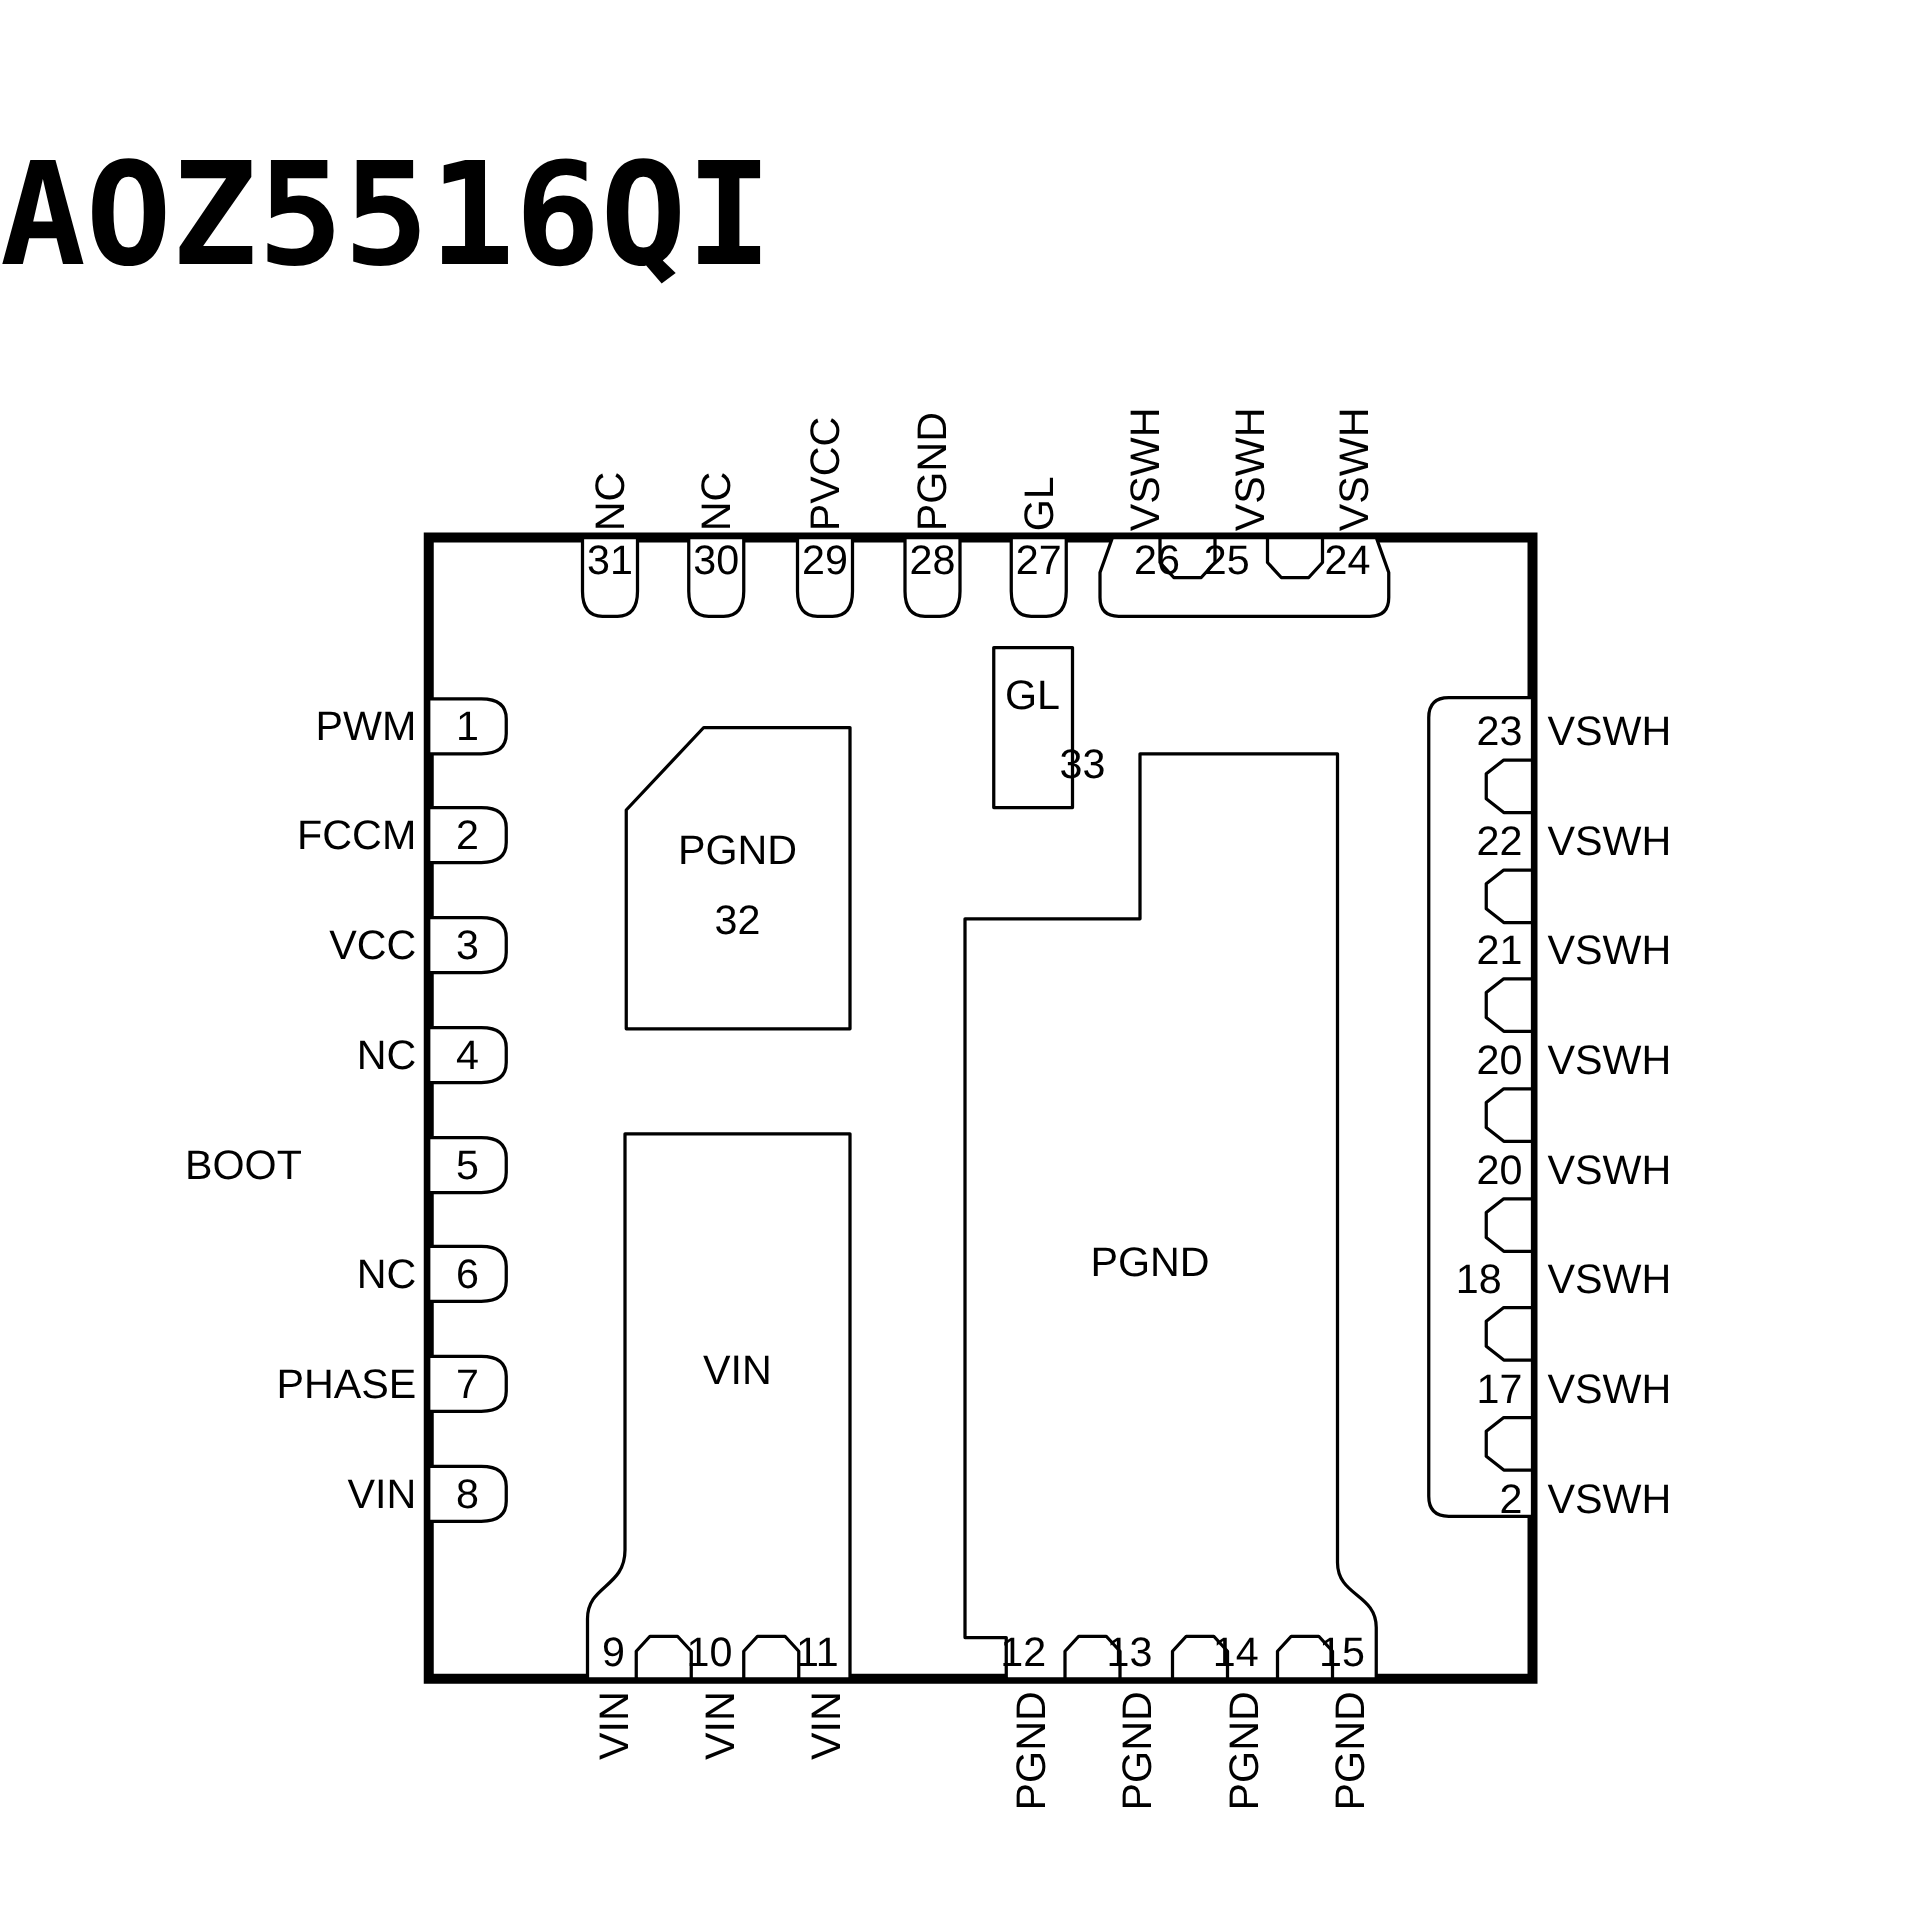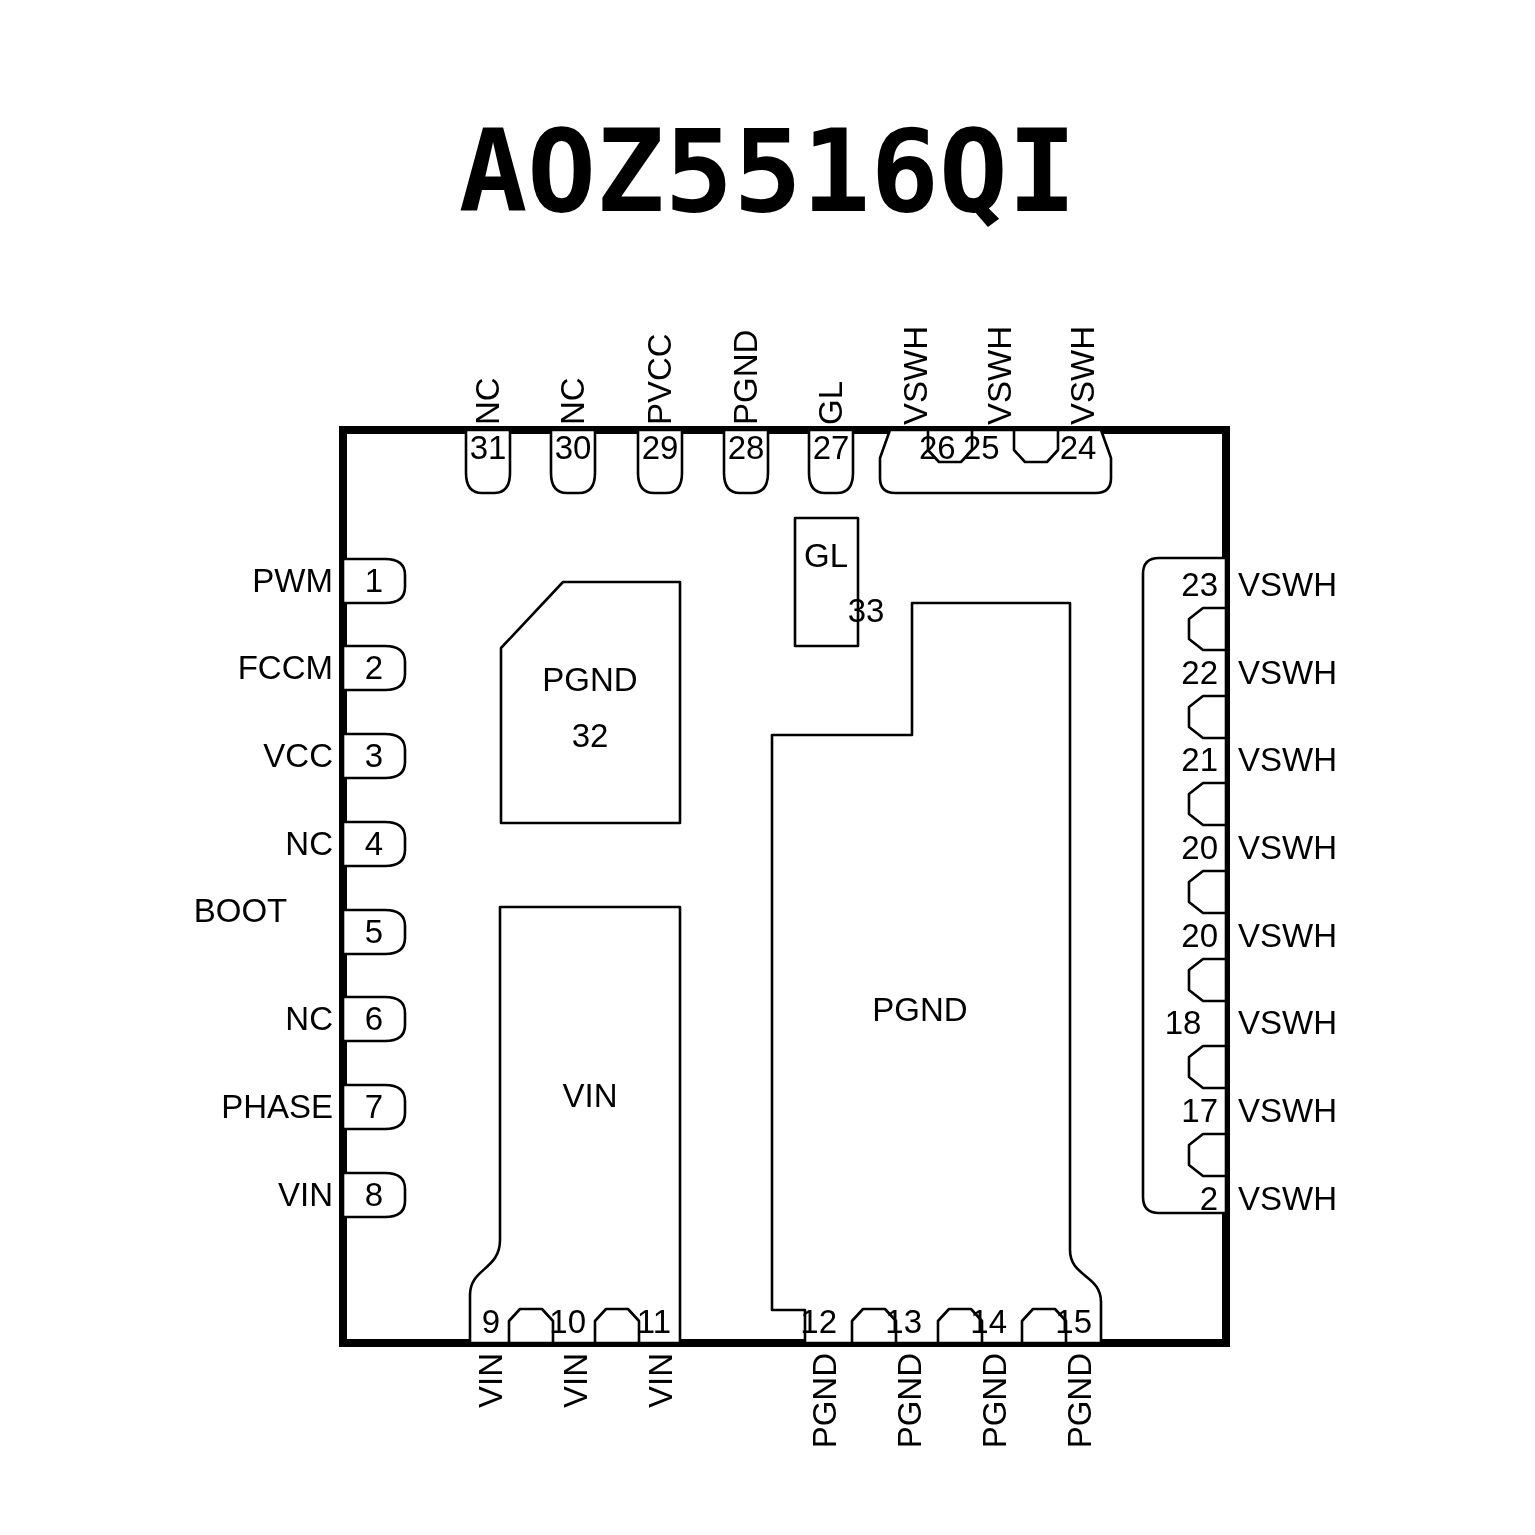--- a/index.html
+++ b/index.html
@@ -1,21 +1,21 @@
 <!DOCTYPE html>
 <html><head>
 <meta charset="utf-8">
 <style>
   html,body{margin:0;padding:0;background:#fff;}
   #stage{position:relative;width:1535px;height:1535px;background:#fff;overflow:hidden;
          font-family:"Liberation Sans",sans-serif;}
   #diagram-svg{position:absolute;left:0;top:0;}
   .lbl{position:absolute;font-size:33px;color:#000;height:40px;line-height:40px;white-space:nowrap;}
   .title{position:absolute;left:0;top:112px;width:100%;height:120px;line-height:120px;
-         text-align:center;font-family:"DejaVu Sans Mono","DejaVu Sans",monospace;
+         font-family:"DejaVu Sans Mono","DejaVu Sans",monospace;
          font-weight:bold;font-size:114px;color:#000;}
 </style>
 </head>
 <body>
 
 <div id="stage">
   <svg id="diagram-svg" width="1535" height="1535" viewBox="0 0 1535 1535">
       <rect x="343" y="430" width="883" height="913" fill="#fff" stroke="#000000" stroke-width="8"></rect>
       <path d="M500 907H680V1343H470V1295C470 1268 500 1270 500 1240Z" fill="#fff" stroke="#000000" stroke-width="2.6" stroke-linejoin="round"></path>
       <path d="M912 603H1070V1250C1070 1277 1101 1275 1101 1302V1343H805V1310H772V735H912Z" fill="#fff" stroke="#000000" stroke-width="2.6" stroke-linejoin="round"></path>
@@ -53,34 +53,34 @@
     </svg>
   <div class="title">AOZ5516QI</div>
 <div class="lbl" style="left:148px;top:560px;width:185px;height:42px;line-height:42px;text-align:right">PWM</div>
     <div class="lbl" style="left:343px;top:560px;width:62px;height:42px;line-height:42px;text-align:center">1</div>
     <div class="lbl" style="left:148px;top:647px;width:185px;height:42px;line-height:42px;text-align:right">FCCM</div>
     <div class="lbl" style="left:343px;top:647px;width:62px;height:42px;line-height:42px;text-align:center">2</div>
     <div class="lbl" style="left:148px;top:735px;width:185px;height:42px;line-height:42px;text-align:right">VCC</div>
     <div class="lbl" style="left:343px;top:735px;width:62px;height:42px;line-height:42px;text-align:center">3</div>
     <div class="lbl" style="left:148px;top:823px;width:185px;height:42px;line-height:42px;text-align:right">NC</div>
     <div class="lbl" style="left:343px;top:823px;width:62px;height:42px;line-height:42px;text-align:center">4</div>
-    <div class="lbl" style="left:148px;top:890px;width:185px;height:42px;line-height:42px;text-align:center">BOOT</div>
+    <div class="lbl" style="left:148px;top:911px;width:185px;height:42px;line-height:42px;text-align:left">BOOT</div>
     <div class="lbl" style="left:343px;top:911px;width:62px;height:42px;line-height:42px;text-align:center">5</div>
     <div class="lbl" style="left:148px;top:998px;width:185px;height:42px;line-height:42px;text-align:right">NC</div>
     <div class="lbl" style="left:343px;top:998px;width:62px;height:42px;line-height:42px;text-align:center">6</div>
     <div class="lbl" style="left:148px;top:1086px;width:185px;height:42px;line-height:42px;text-align:right">PHASE</div>
     <div class="lbl" style="left:343px;top:1086px;width:62px;height:42px;line-height:42px;text-align:center">7</div>
     <div class="lbl" style="left:148px;top:1174px;width:185px;height:42px;line-height:42px;text-align:right">VIN</div>
     <div class="lbl" style="left:343px;top:1174px;width:62px;height:42px;line-height:42px;text-align:center">8</div>
     <div class="lbl" style="left:458px;top:426px;width:60px;height:44px;line-height:44px;text-align:center">31</div>
     <div class="lbl" style="left:543px;top:426px;width:60px;height:44px;line-height:44px;text-align:center">30</div>
     <div class="lbl" style="left:630px;top:426px;width:60px;height:44px;line-height:44px;text-align:center">29</div>
     <div class="lbl" style="left:716px;top:426px;width:60px;height:44px;line-height:44px;text-align:center">28</div>
     <div class="lbl" style="left:801px;top:426px;width:60px;height:44px;line-height:44px;text-align:center">27</div>
-    <div class="lbl" style="left:919px;top:426px;width:60px;height:44px;line-height:44px;text-align:left">26</div>
+    <div class="lbl" style="left:884px;top:426px;width:60px;height:44px;line-height:44px;text-align:right">26</div>
     <div class="lbl" style="left:963px;top:426px;width:60px;height:44px;line-height:44px;text-align:left">25</div>
     <div class="lbl" style="left:1048px;top:426px;width:60px;height:44px;line-height:44px;text-align:center">24</div>
     <div class="lbl" style="left:413px;top:334px;width:150px;height:32px;line-height:32px;text-align:left;transform:rotate(-90deg)">NC</div>
     <div class="lbl" style="left:498px;top:334px;width:150px;height:32px;line-height:32px;text-align:left;transform:rotate(-90deg)">NC</div>
     <div class="lbl" style="left:585px;top:334px;width:150px;height:32px;line-height:32px;text-align:left;transform:rotate(-90deg)">PVCC</div>
     <div class="lbl" style="left:671px;top:334px;width:150px;height:32px;line-height:32px;text-align:left;transform:rotate(-90deg)">PGND</div>
     <div class="lbl" style="left:756px;top:334px;width:150px;height:32px;line-height:32px;text-align:left;transform:rotate(-90deg)">GL</div>
     <div class="lbl" style="left:841px;top:334px;width:150px;height:32px;line-height:32px;text-align:left;transform:rotate(-90deg)">VSWH</div>
     <div class="lbl" style="left:925px;top:334px;width:150px;height:32px;line-height:32px;text-align:left;transform:rotate(-90deg)">VSWH</div>
     <div class="lbl" style="left:1008px;top:334px;width:150px;height:32px;line-height:32px;text-align:left;transform:rotate(-90deg)">VSWH</div>

